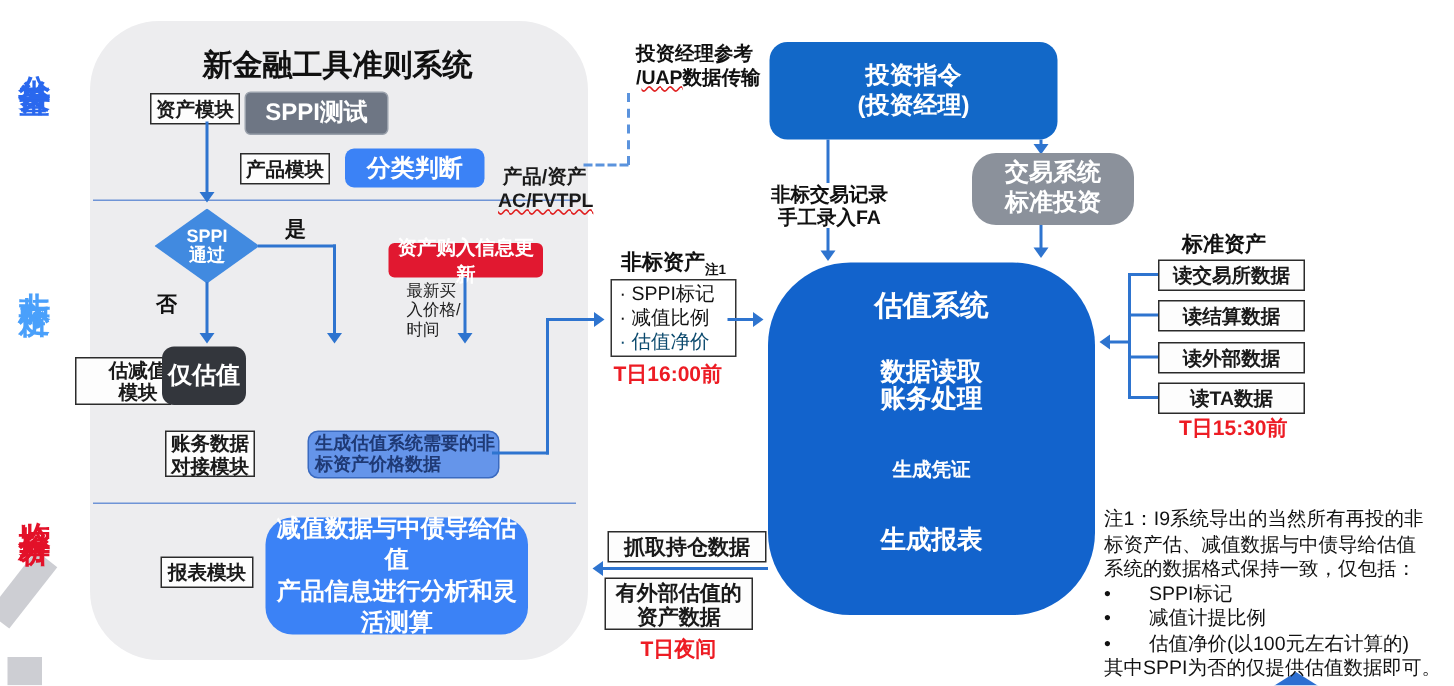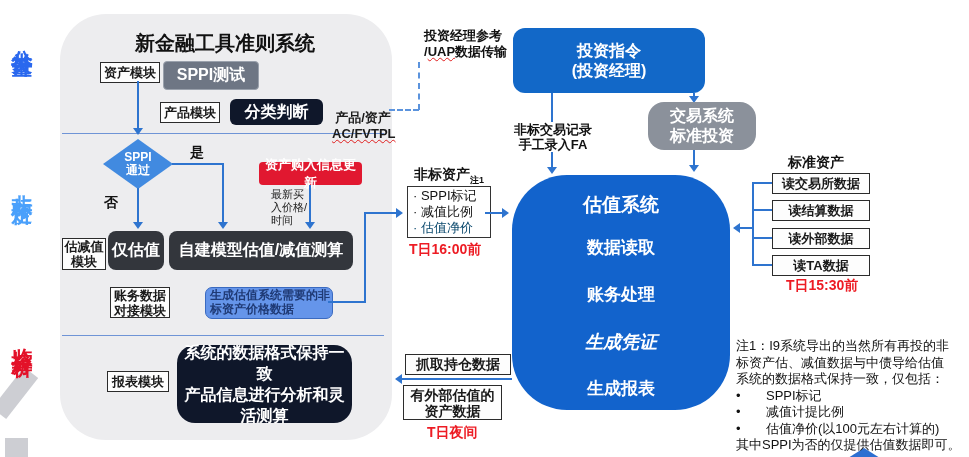--- a/index.html
+++ b/index.html
@@ -7,21 +7,21 @@
   #stage{position:relative;width:969px;height:457px;background:#ffffff;overflow:hidden;}
   .abs{position:absolute;}
   .ctr{display:flex;align-items:center;justify-content:center;text-align:center;}
   .pre{white-space:pre-line;}
   
   .panel{background:#ededef;border-radius:46px;}
   .divider{height:1px;background:#6f94d6;}
   
   .lbl{background:#fdfdfd;border:1px solid #2b2b2b;font-weight:bold;color:#1a1a1a;font-size:13px;line-height:15px;}
   
-  .blue-box{background:#0f172a;color:#fff;font-weight:bold;}
+  .blue-box{background:#3b82f6;color:#fff;font-weight:bold;}
   .dark-box{background:#33363c;color:#fff;font-weight:bold;border-radius:8px;}
   .gray-box{background:#6e7684;color:#fff;font-weight:bold;border-radius:4px;border:1px solid #9aa1ac;}
   .slate-box{background:#8b919b;color:#fff;font-weight:bold;border-radius:16px;}
   .red-box{background:#e11830;color:#fff;font-weight:bold;border-radius:4px;}
   .lite-box{background:#6595ea;border:1px solid #3a6ac0;color:#1f3a75;font-weight:bold;border-radius:7px;}
   
   .lh{height:2px;background:#2e74cf;}
   .lv{width:2px;background:#2e74cf;}
   .dash-h{height:0;border-top:2px dashed #5b93dd;}
   .dash-v{width:0;border-left:2px dashed #5b93dd;}
@@ -83,32 +83,31 @@
   <div class="abs lv" style="left:137px;top:188px;height:34px;"></div>
   <div class="abs ar ar-down" style="left:133px;top:222px;"></div>
 
   <div class="abs red-box ctr" style="left:259px;top:162px;width:103px;height:23px;font-size:13px;">资产购入信息更新</div>
   <div class="abs pre" style="left:271px;top:188px;width:42px;font-size:11px;line-height:13px;color:#222;">最新买
 入价格/
 时间</div>
   <div class="abs lv" style="left:309px;top:185px;height:37px;"></div>
   <div class="abs ar ar-down" style="left:305px;top:222px;"></div>
 
-  <div class="abs lbl ctr pre" style="left:62px;top:238px;width:42px;height:30px;">估减值
+  <div class="abs lbl ctr pre" style="left:50px;top:238px;width:42px;height:30px;padding-left:20px;">估减值
 模块</div>
   <div class="abs dark-box ctr" style="left:108px;top:231px;width:56px;height:39px;font-size:16px;">仅估值</div>
-  <div class="abs dark-box ctr" style="left:169px;top:231px;width:184px;height:39px;font-size:16px;">自建模型估值/减值测算</div>
 
   <div class="abs lbl ctr pre" style="left:110px;top:287px;width:58px;height:29px;">账务数据
 对接模块</div>
   <div class="abs lite-box pre" style="left:205px;top:287px;width:122px;height:30px;font-size:12px;line-height:14px;padding-left:4px;">生成估值系统需要的非
 标资产价格数据</div>
 
   <div class="abs lbl ctr" style="left:107px;top:371px;width:60px;height:19px;">报表模块</div>
-  <div class="abs blue-box ctr pre" style="left:177px;top:345px;width:175px;height:78px;font-size:16px;line-height:21px;border-radius:18px;">系统的数据格式保持一致
+  <div class="abs blue-box ctr pre" style="left:177px;top:345px;width:175px;height:78px;font-size:16px;line-height:21px;border-radius:18px;">减值数据与中债导给估值
 产品信息进行分析和灵
 活测算</div>
 
   <div class="abs lh" style="left:328px;top:301px;width:38px;"></div>
   <div class="abs lv" style="left:364px;top:212px;height:91px;"></div>
   <div class="abs lh" style="left:364px;top:212px;width:33px;"></div>
   <div class="abs ar ar-right" style="left:396px;top:208px;"></div>
 
   <div class="abs" style="left:407px;top:166px;width:84px;text-align:center;font-size:14px;font-weight:bold;color:#111;">
     <span>非标资产</span><sub style="font-size:9px;">注1</sub>
@@ -142,23 +141,23 @@
   <div class="abs ar ar-down" style="left:689px;top:96px;"></div>
 
   <div class="abs slate-box ctr pre" style="left:648px;top:102px;width:108px;height:48px;font-size:16px;line-height:20px;">交易系统
 标准投资</div>
 
   <div class="abs lv" style="left:693px;top:150px;height:16px;"></div>
   <div class="abs ar ar-down" style="left:689px;top:165px;"></div>
 
   <div class="abs blue-box" style="left:512px;top:175px;width:218px;height:235px;border-radius:55px;background:#1263cc;display:flex;flex-direction:column;align-items:center;padding-top:20px;box-sizing:border-box;">
     <div style="font-size:19px;line-height:20px;margin-bottom:24px;">估值系统</div>
-    <div style="font-size:17px;line-height:18px;margin-bottom:29px;">数据读取</div>
+    <div style="font-size:17px;line-height:18px;">数据读取</div>
     <div style="font-size:17px;line-height:18px;margin-bottom:29px;">账务处理</div>
-    <div style="font-size:18px;line-height:18px;margin-bottom:29px;font-style:italic;">生成凭证</div>
+    <div style="font-size:13px;line-height:18px;margin-bottom:29px;">生成凭证</div>
     <div style="font-size:17px;line-height:18px;">生成报表</div>
   </div>
 
   <div class="abs" style="left:788px;top:154px;width:60px;font-size:14px;font-weight:bold;color:#111;">标准资产</div>
   <div class="abs lbl ctr" style="left:772px;top:173px;width:96px;height:19px;font-size:13px;">读交易所数据</div>
   <div class="abs lbl ctr" style="left:772px;top:200px;width:96px;height:19px;font-size:13px;">读结算数据</div>
   <div class="abs lbl ctr" style="left:772px;top:228px;width:96px;height:19px;font-size:13px;">读外部数据</div>
   <div class="abs lbl ctr" style="left:772px;top:255px;width:96px;height:19px;font-size:13px;">读TA数据</div>
   <div class="abs red-t" style="left:786px;top:277px;font-size:14px;">T日15:30前</div>
 

